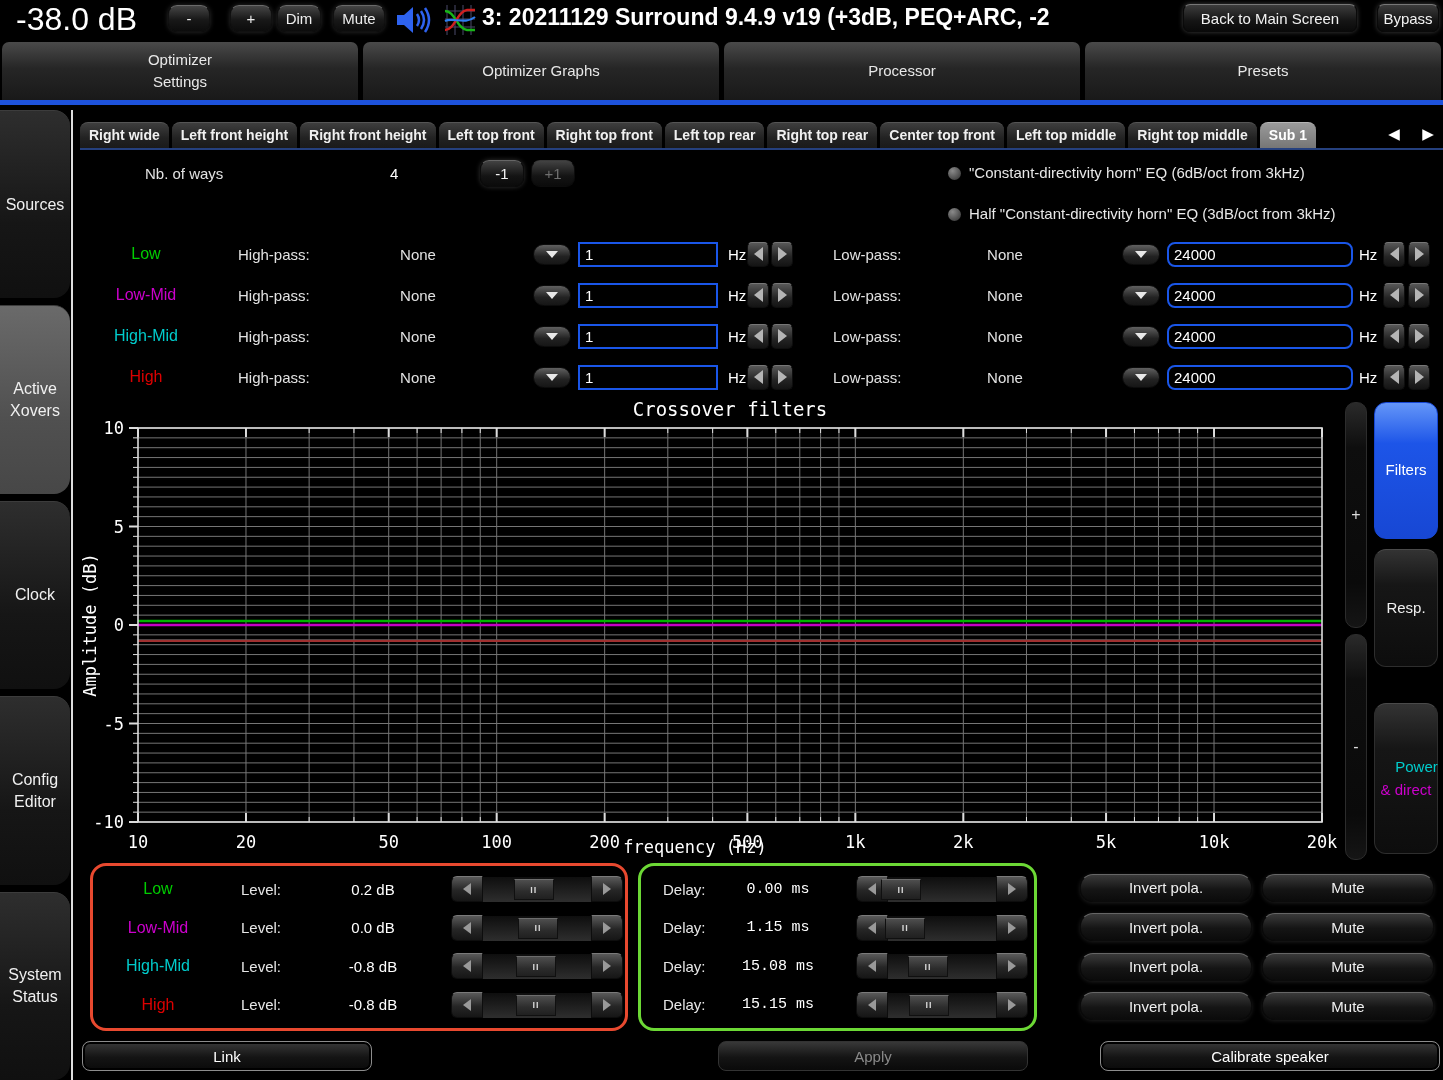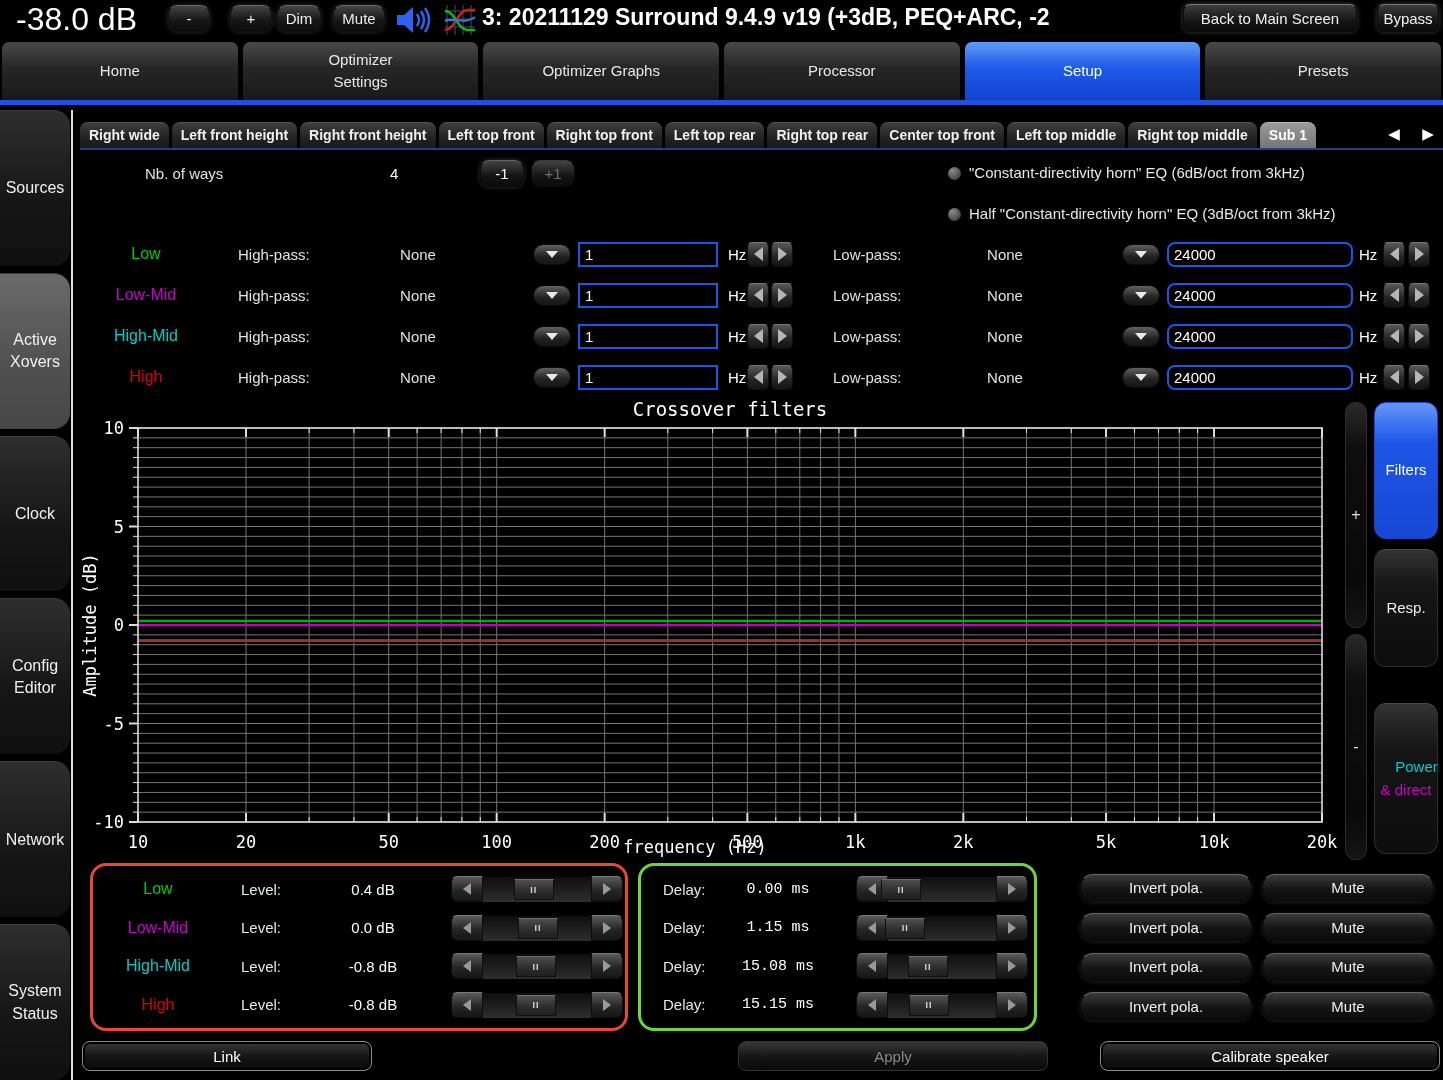--- a/index.html
+++ b/index.html
@@ -152,39 +152,33 @@
       <path d="M2 27 C 12 27 14 8 24 7 L 32 7" stroke="#d02020" stroke-width="2.4" fill="none"></path>
       <path d="M2 18 C 10 14 22 22 32 14" stroke="#2e7ef0" stroke-width="2.2" fill="none"></path>
     </svg>
     <div id="ttl">3: 20211129 Surround 9.4.9 v19 (+3dB, PEQ+ARC, -2</div>
     <div class="navpill" style="left:1183px;width:174px;">Back to Main Screen</div>
     <div class="navpill" style="left:1377px;width:62px;">Bypass</div>
   </div>
 
   <div id="maintabs">
 
-      <div class="mtab">
-        <span>Home</span>
-      </div>
 
       <div class="mtab">
         <span>Optimizer Settings</span>
       </div>
 
       <div class="mtab">
         <span>Optimizer Graphs</span>
       </div>
 
       <div class="mtab">
         <span>Processor</span>
       </div>
 
-      <div class="mtab active">
-        <span>Setup</span>
-      </div>
 
       <div class="mtab">
         <span>Presets</span>
       </div>
 
   </div>
   <div id="blueline"></div>
 
   <div id="sidebar">
 
@@ -197,23 +191,20 @@
       </div>
 
       <div class="sbitem">
         <span>Clock</span>
       </div>
 
       <div class="sbitem">
         <span>Config Editor</span>
       </div>
 
-      <div class="sbitem">
-        <span>Network</span>
-      </div>
 
       <div class="sbitem">
         <span>System Status</span>
       </div>
 
   </div>
   <div id="sbline"></div>
 
   <div id="chtabs">
 
@@ -645,21 +636,21 @@
   <div class="rbtn" style="top:703px;height:151px;">
     <span id="pw1" style="color: rgb(0, 204, 204); margin-left: 21px;">Power</span>
     <span id="pw2" style="color: rgb(204, 0, 204);">&amp; direct</span>
   </div>
 
   <div id="levelbox">
 
       <div class="brow">
         <div class="bcell lv-name" style="color: rgb(0, 204, 0);">Low</div>
         <div class="bcell lv-lab">Level:</div>
-        <div class="bcell lv-val">0.4 dB</div>
+        <div class="bcell lv-val">0.2 dB</div>
         <div class="slider lv-sl">
           <div class="sl-btn l">
             <span class="tl"></span>
           </div>
           <div class="sl-track">
             <div class="sl-handle" style="left: 47%;">
               <span>II</span>
             </div>
           </div>
           <div class="sl-btn r">
@@ -821,16 +812,16 @@
       </div>
 
       <div class="brow">
         <div class="pbtn pb-l">Invert pola.</div>
         <div class="pbtn pb-r">Mute</div>
       </div>
 
   </div>
 
   <div class="botbtn lit" style="left:82px;width:290px;">Link</div>
-  <div class="botbtn dim" style="left:718px;width:310px;margin-left:20px;">Apply</div>
+  <div class="botbtn dim" style="left:718px;width:310px;">Apply</div>
   <div class="botbtn lit" style="left:1100px;width:340px;">Calibrate speaker</div>
 
 </div>
 
 </body></html>

